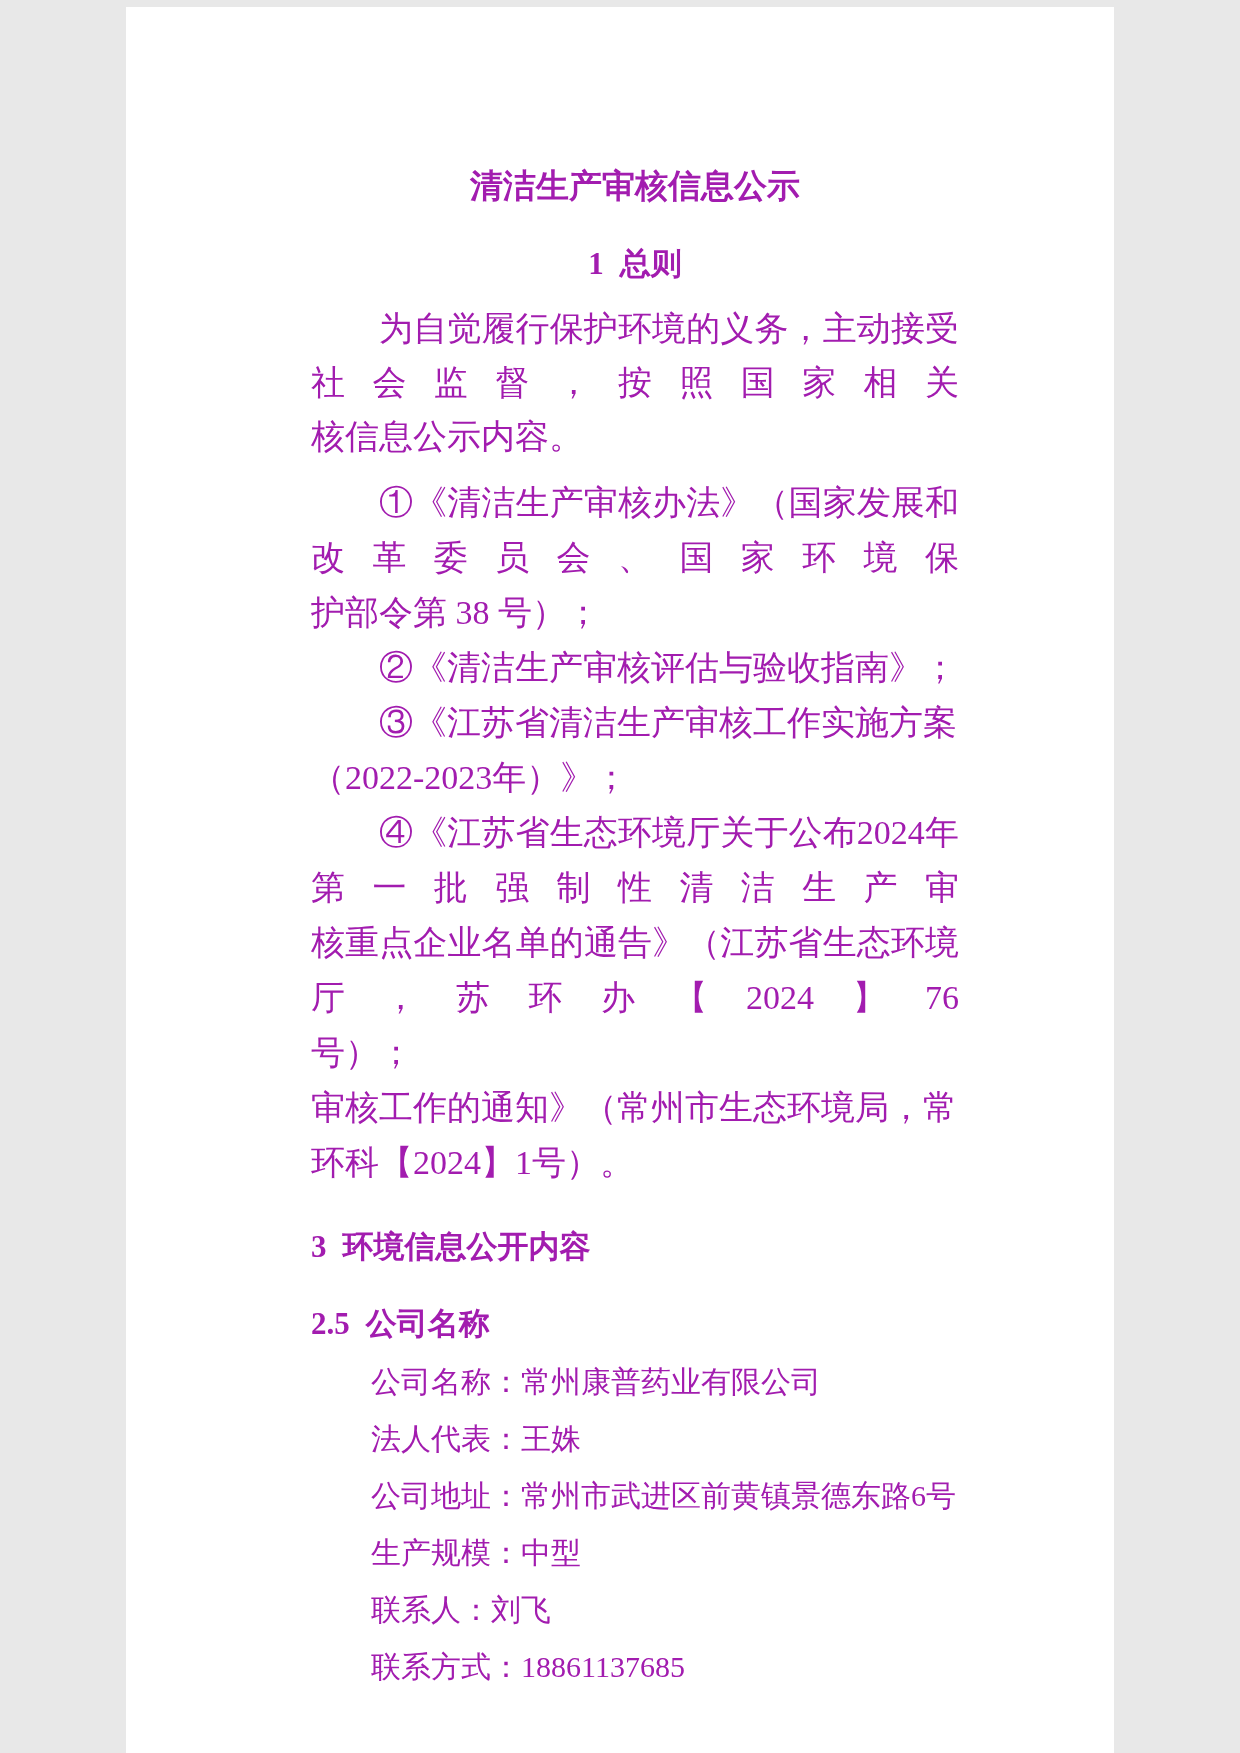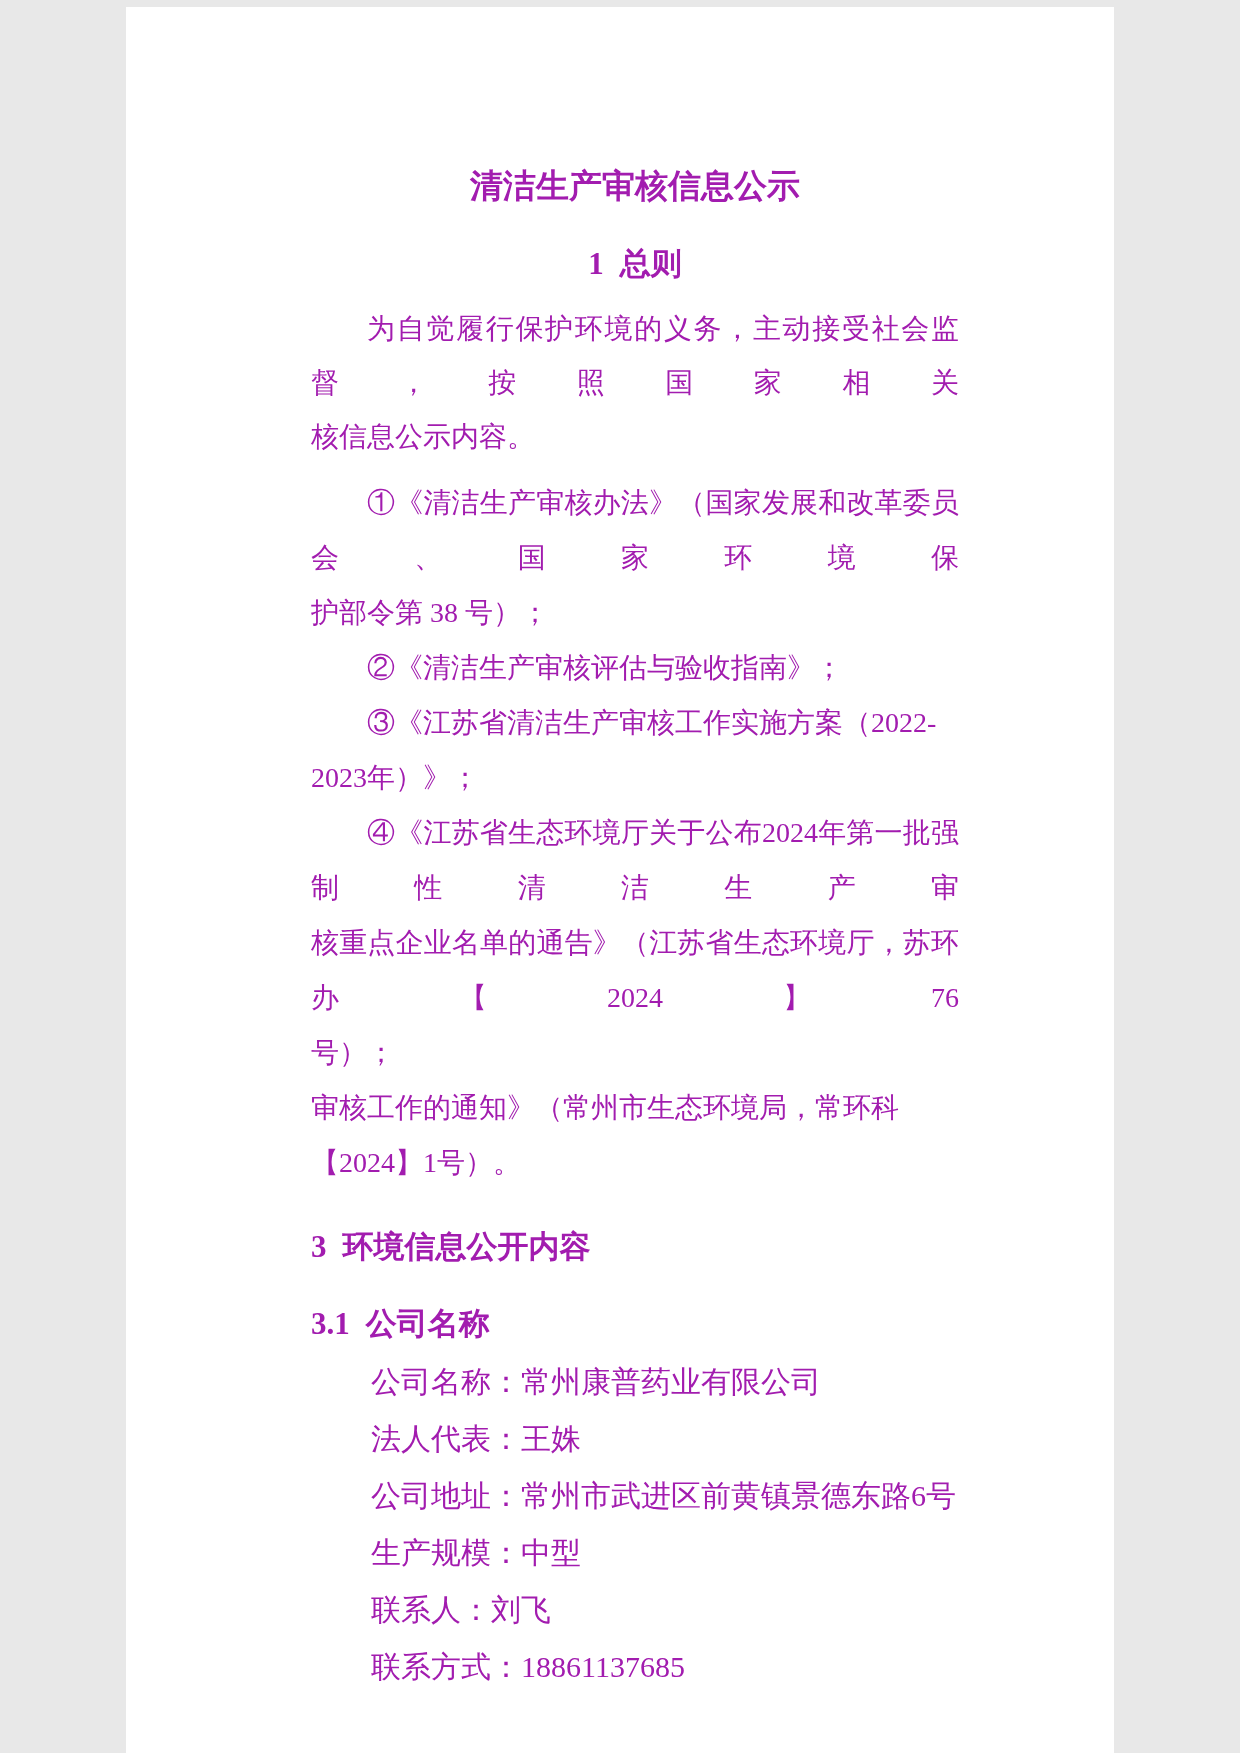--- a/index.html
+++ b/index.html
@@ -28,21 +28,21 @@
     line-height: 44px;
     font-weight: bold;
     margin: 0;
   }
   .h1-heading  { margin-top: 35px; text-align: center; }
   .h2-heading  { margin-top: 28px; }
   .h3-heading  { margin-top: 35px; }
   .h31-heading { margin-top: 33px; }
 
   .para {
-    font-size: 28px;
+    font-size: 34px;
     margin: 0;
   }
   .para-general { line-height: 54px; margin-top: 16px; }
   .para-refs    { line-height: 55px; margin-top: 11px; }
   .line { white-space: pre-wrap; }
   .line.indent { text-indent: 2em; }
   .line.fill {
     text-align: justify;
     text-align-last: justify;
   }
@@ -82,21 +82,21 @@
     <div class="line fill">核重点企业名单的通告》（江苏省生态环境厅，苏环办【2024】76</div>
     <div class="line">号）；</div>
     <div class="line">审核工作的通知》（常州市生态环境局，常环科【2024】1号）。</div>
   </div>
 
   <div class="heading h3-heading">
     <span class="h-num">3</span><span>环境信息公开内容</span>
   </div>
 
   <div class="heading h31-heading">
-    <span class="h-num">3.1</span><span>公司名称</span>
+    <span class="h-num">2.5</span><span>公司名称</span>
   </div>
 
   <div class="info-block">
     <div class="info-row">
       <span class="info-label">公司名称：</span><span class="info-value">常州康普药业有限公司</span>
     </div>
     <div class="info-row">
       <span class="info-label">法人代表：</span><span class="info-value">王姝</span>
     </div>
     <div class="info-row">

